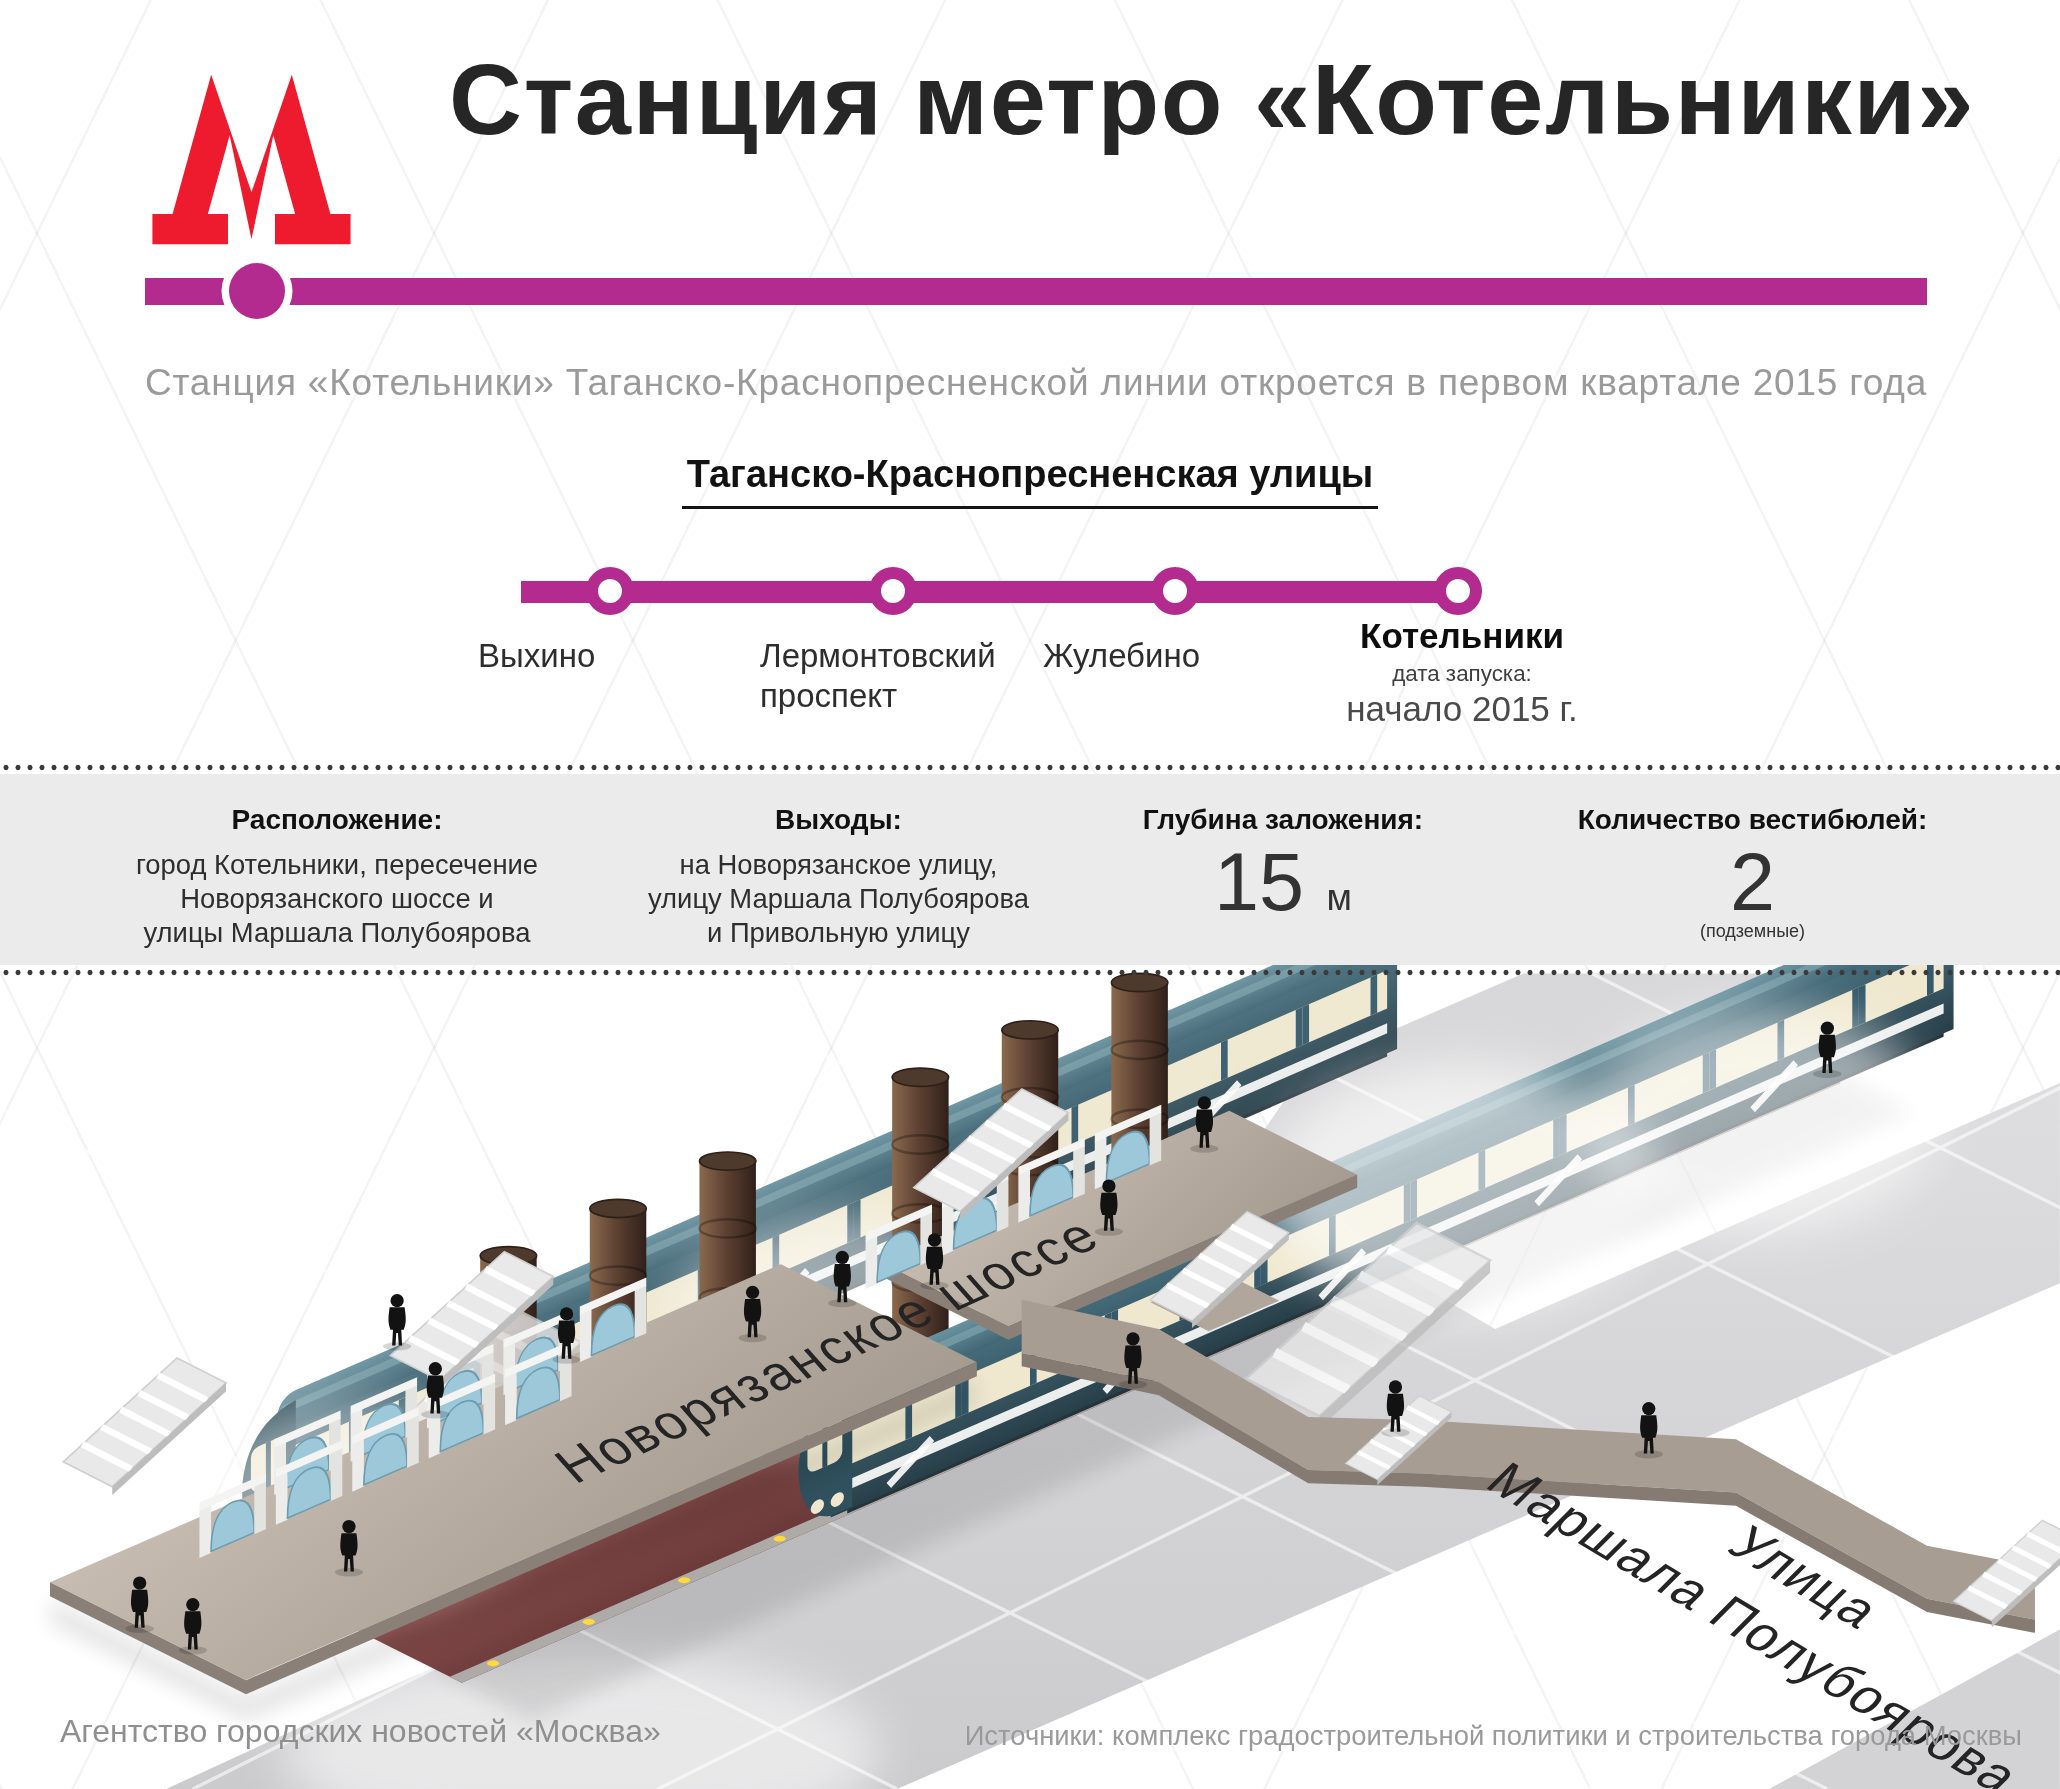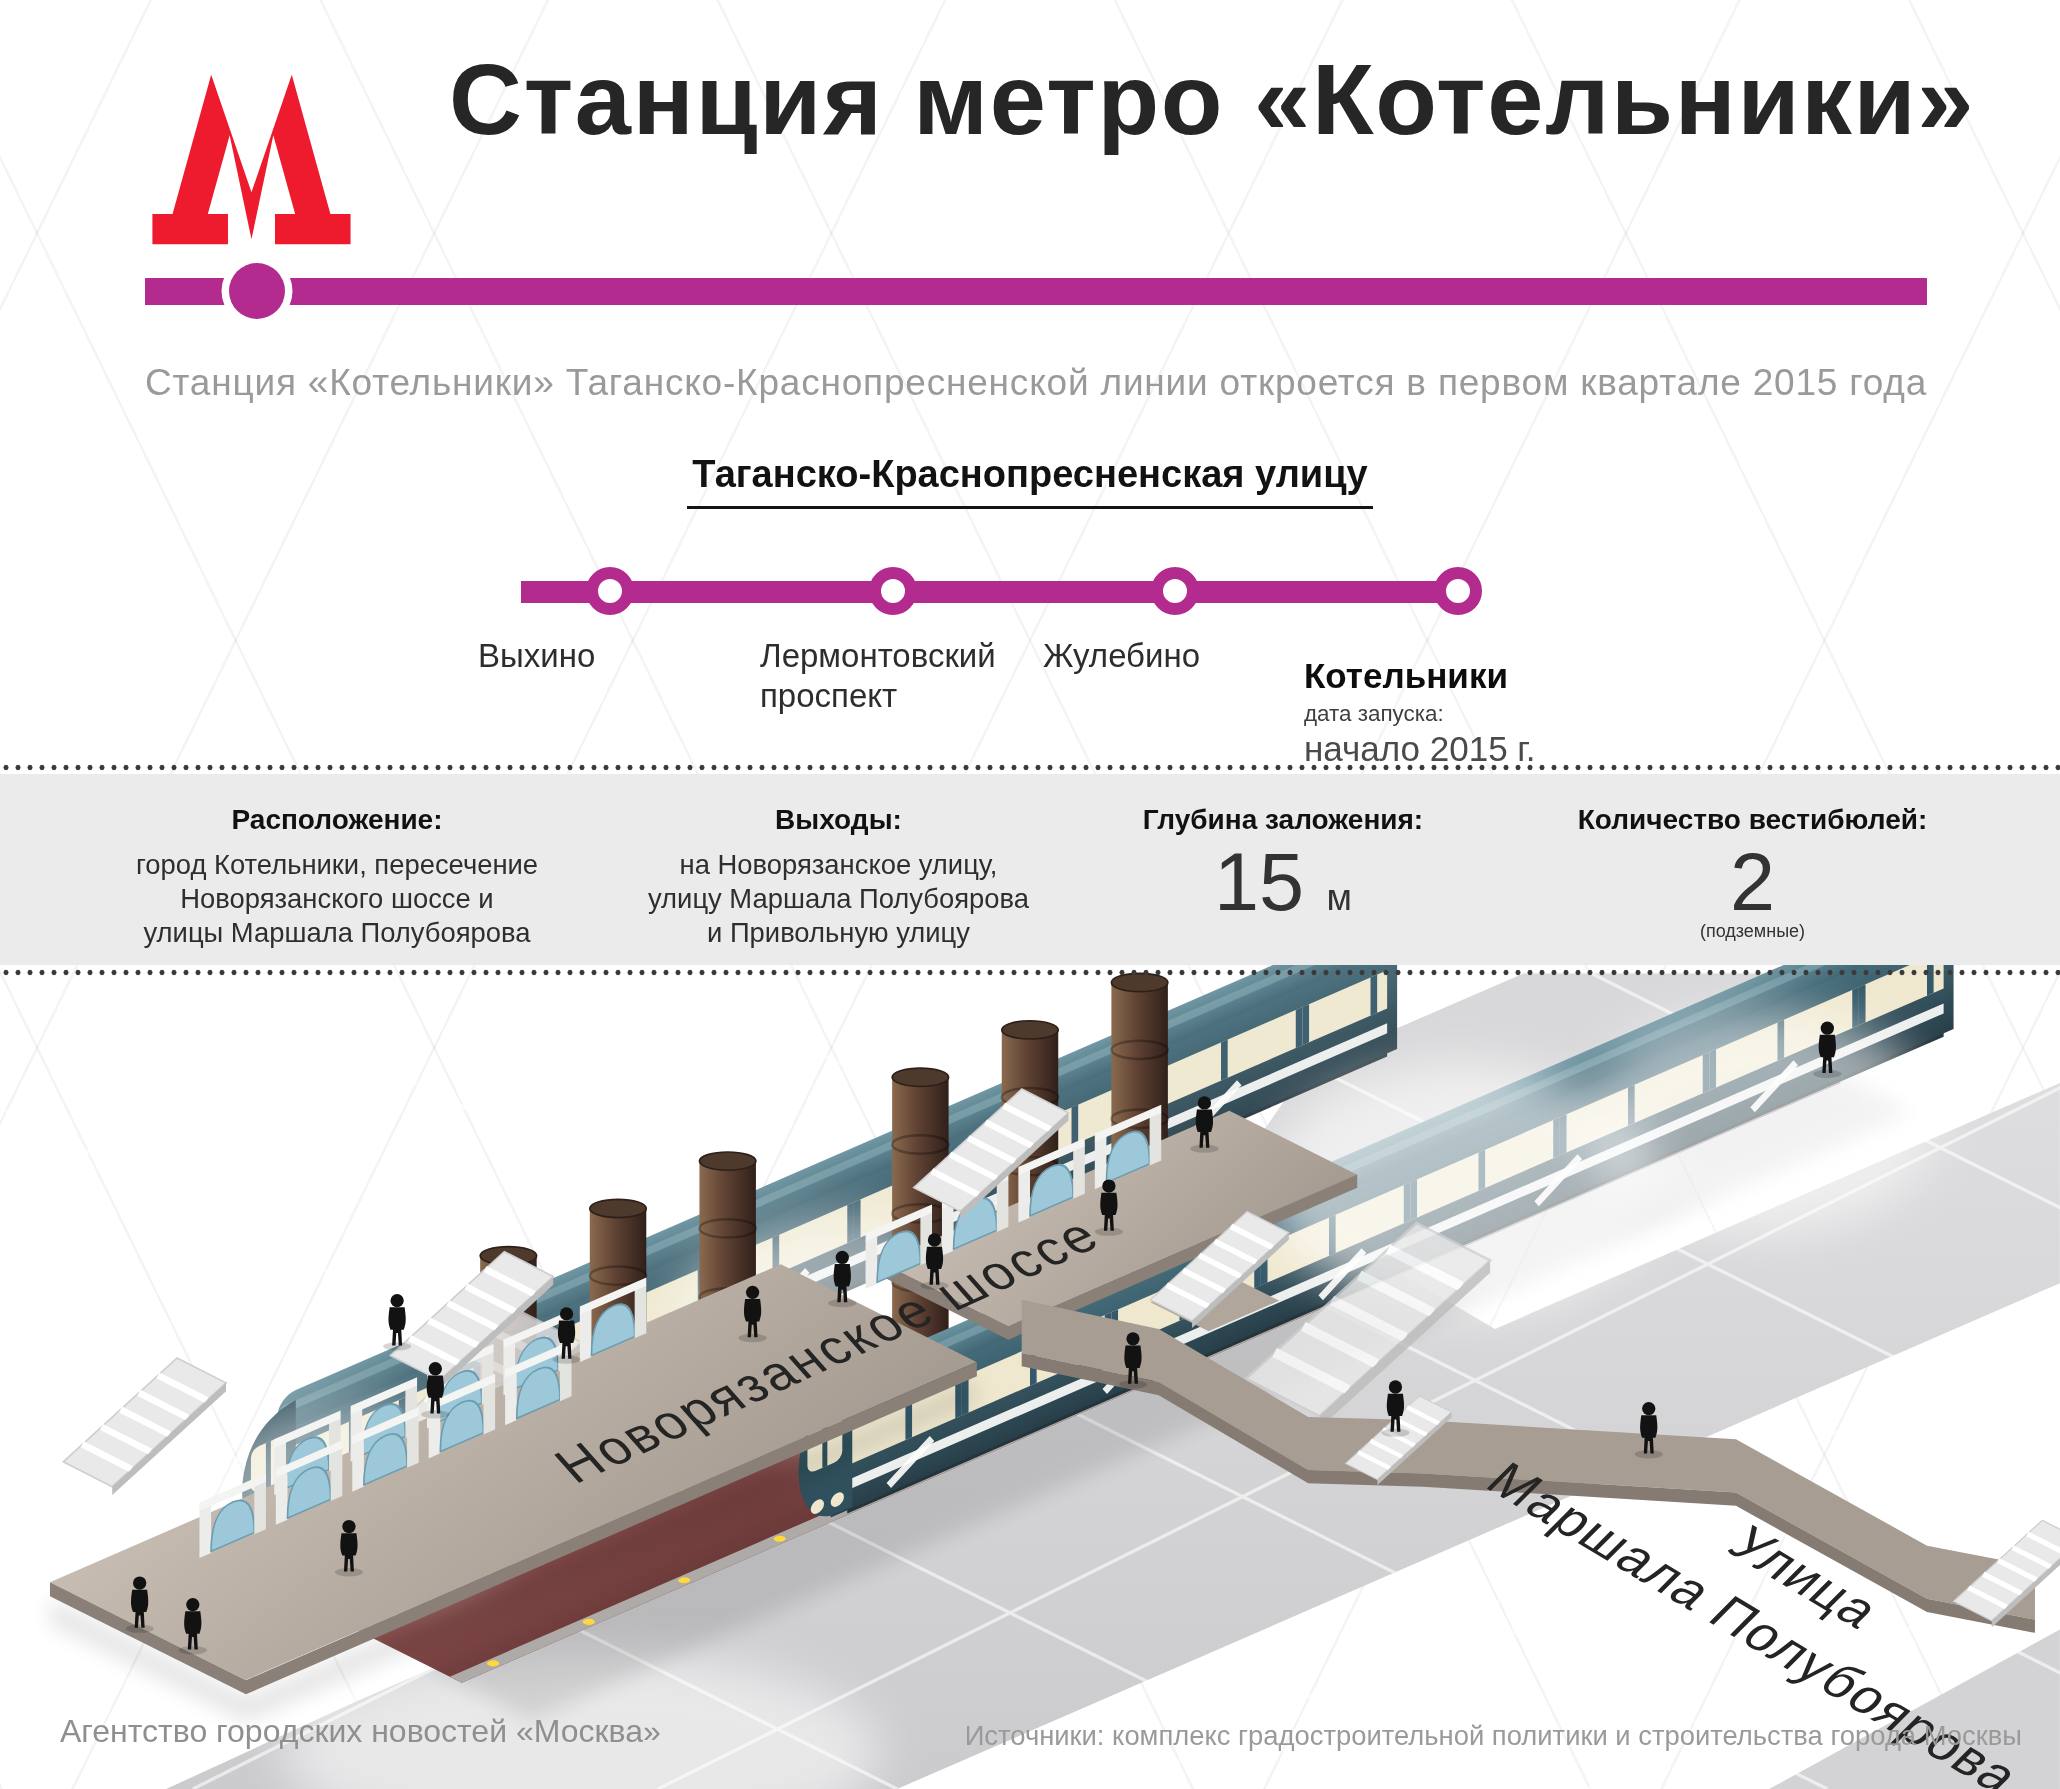--- a/index.html
+++ b/index.html
@@ -20,21 +20,21 @@
         box-shadow:0 0 0 7.5px #fff;}
   .subtitle{left:145px;top:362px;width:1803px;font-size:37px;letter-spacing:0.8px;color:#9a9a9a;white-space:nowrap;}
   
   .line-title-wrap{left:0;top:453px;width:100%;text-align:center;}
   .line-title{display:inline-block;font-size:38px;font-weight:bold;color:#121212;
               border-bottom:3.3px solid #141414;padding:0 5px 10px 5px;}
   .dbar{left:521px;top:581px;width:945px;height:21.6px;background:var(--line);}
   .ring{width:48px;height:48px;border-radius:50%;background:#fff;border:12.5px solid var(--line);
         box-sizing:border-box;top:567px;}
   .st-label{top:636px;width:266px;text-align:left;font-size:33px;color:#2d2d2d;line-height:40px;}
-  .st-cur{top:656px;width:316px;text-align:left;}
+  .st-cur{top:616px;width:316px;text-align:center;}
   .st-cur .nm{font-size:35px;font-weight:bold;color:#0d0d0d;}
   .st-cur .lb{font-size:22.4px;color:#3f3f3f;margin-top:5px;}
   .st-cur .lv{font-size:35px;font-weight:300;color:#4a4a4a;margin-top:1.7px;}
   
   .dots{left:0;width:2060px;height:6.6px;
         background-image:radial-gradient(circle, #3a3a3a 0 2.3px, transparent 2.8px);
         background-size:12px 6.6px;background-repeat:repeat-x;}
   .band{left:0;top:774px;width:2060px;height:191px;background:#ebebeb;}
   .col{top:804px;text-align:center;}
   .fact-h{font-size:28px;font-weight:bold;color:#111;}
@@ -362,21 +362,21 @@
 
   <svg class="abs logo" viewBox="0 0 270 212">
     <path fill="#ed1b2d" d="M14,210 V174 H38 L84,8 L132,148 L180,8 L226,174 H250 V210 H160 V174 H184 L158,80 L132,204 L106,80 L80,174 H104 V210 Z"></path>
   </svg>
   <div class="abs title">Станция метро «Котельники»</div>
   <div class="abs hbar"></div>
   <div class="abs hdot"></div>
   <div class="abs subtitle">Станция «Котельники» Таганско-Краснопресненской линии откроется в первом квартале 2015 года</div>
 
   <div class="abs line-title-wrap">
-    <span class="line-title">Таганско-Краснопресненская улицу</span>
+    <span class="line-title">Таганско-Краснопресненская улицы</span>
   </div>
   <div class="abs dbar"></div>
   <div class="abs ring" style="left:586px"></div>
   <div class="abs ring" style="left:869px"></div>
   <div class="abs ring" style="left:1151px"></div>
   <div class="abs ring" style="left:1434px"></div>
   <div class="abs st-label" style="left:478px">Выхино</div>
   <div class="abs st-label" style="left:760px;width:249px">Лермонтовский проспект</div>
   <div class="abs st-label" style="left:1043px">Жулебино</div>
   <div class="abs st-cur" style="left:1304px">

